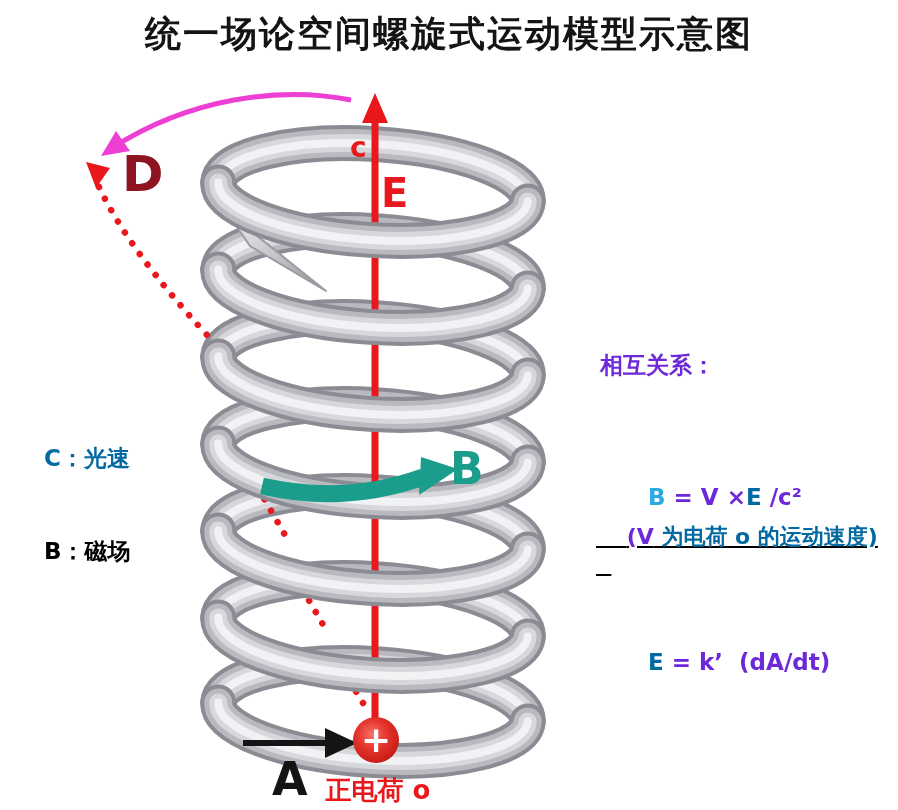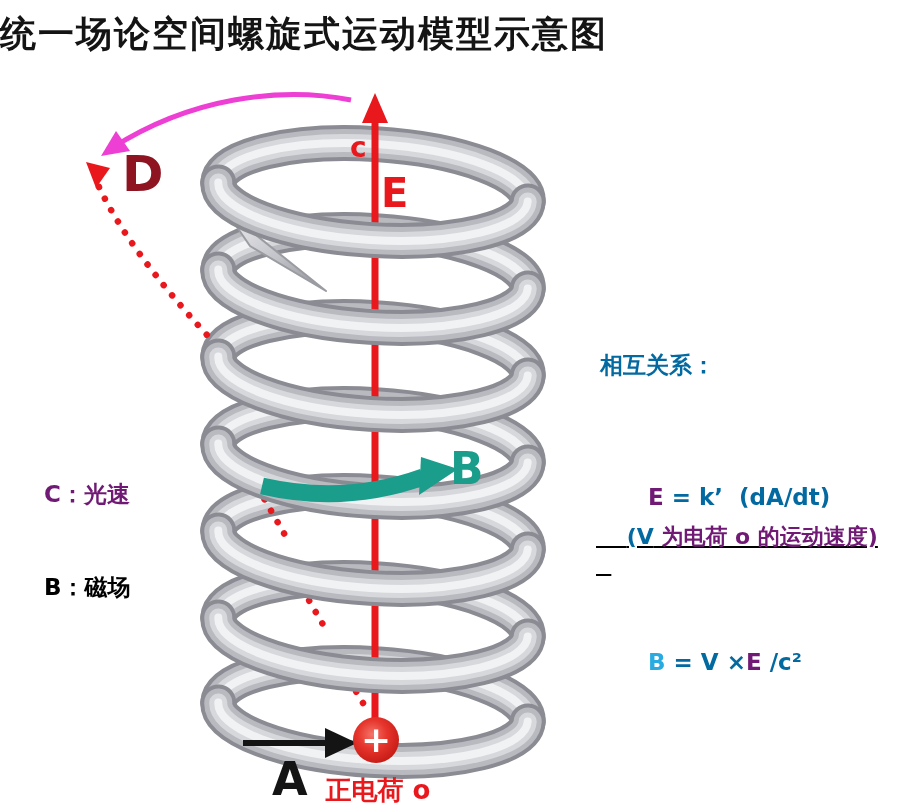--- a/index.html
+++ b/index.html
@@ -2,37 +2,37 @@
 <html><head>
 <meta charset="utf-8">
 <style>
   html,body{margin:0;padding:0;background:#fff;}
   #stage{
     position:relative;width:898px;height:810px;background:#ffffff;
     font-family:"DejaVu Sans","Liberation Sans",sans-serif;overflow:hidden;
   }
   #diagram-svg{position:absolute;left:0;top:0;}
   .page-title{
-    position:absolute;left:0;top:10px;width:898px;
+    position:absolute;left:0;top:10px;width:898px;text-align:center;
     font-size:36px;font-weight:bold;color:#141414;letter-spacing:2px;
   }
   .legend{
     position:absolute;left:44px;top:381px;font-size:23px;font-weight:bold;
     line-height:31px;white-space:pre;
   }
   .relations{
     position:absolute;left:600px;top:283px;font-size:23px;font-weight:bold;
     line-height:33px;white-space:pre;
   }
   .relations .eq-line{white-space:pre;}
   .note-line{
     position:absolute;left:596px;top:497px;font-size:22px;font-weight:bold;white-space:pre;text-decoration:underline;
   }
-  .c-red{color:#701a75;margin-top:36px;}
-  .c-black{color:#0369a1;}
+  .c-red{color:#0369a1;}
+  .c-black{color:#6d28d9;}
   .c-blue{color:#29abe2;}
   .c-teal{color:#000000;}
 </style>
 </head>
 <body>
 
 <div id="stage">
 
   <div class="page-title">统一场论空间螺旋式运动模型示意图</div>
 
@@ -144,24 +144,24 @@
 
   <div class="legend">
     <div class="c-red">C：光速</div>
     <div class="c-teal">B：磁场</div>
     
   </div>
 
   <div class="relations">
     <div class="eq-line c-black">相互关系：</div>
     <div class="eq-line">
-      <span class="c-red">E</span><span class="c-black"> = k’  (dA/dt)</span>
+      <span class="c-blue">B</span><span class="c-black"> = V ×</span><span class="c-red">E</span><span class="c-black"> /c²</span>
     </div>
     <div class="eq-line">
-      <span class="c-blue">B</span><span class="c-black"> = V ×</span><span class="c-red">E</span><span class="c-black"> /c²</span>
+      <span class="c-red">E</span><span class="c-black"> = k’  (dA/dt)</span>
     </div>
     <div class="eq-line">
       
     </div>
     
     
   </div>
 
   <div class="note-line">
     <span class="c-black">(V</span><span class="c-red"> 为电荷 o 的运动速度)</span>

